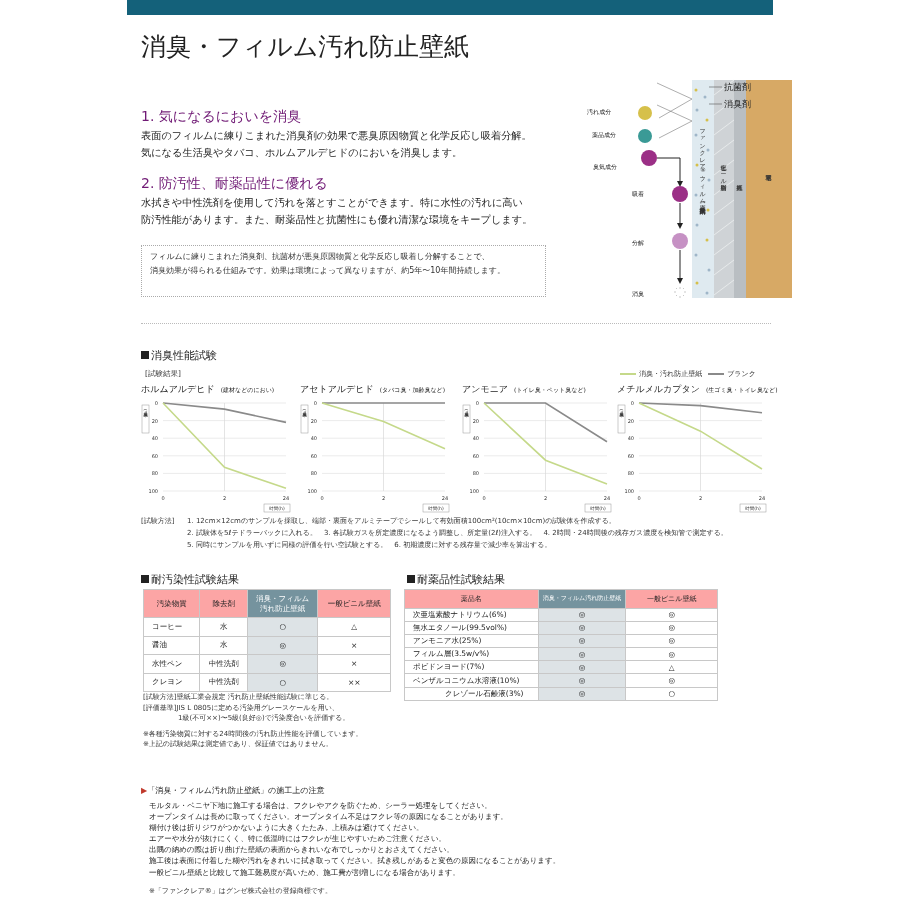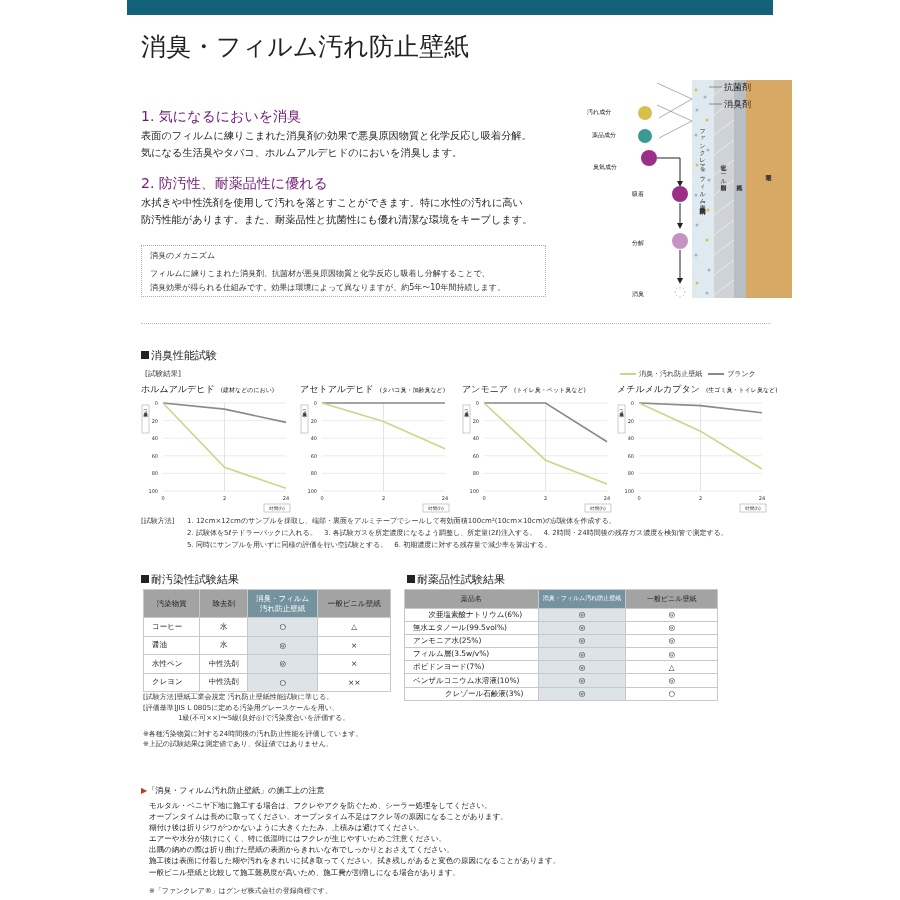--- a/index.html
+++ b/index.html
@@ -31,21 +31,21 @@
   .chart-title { font-size: 9px; color: #222; white-space: nowrap; }
   .chart-title .sub { font-size: 6px; margin-left: 6px; }
   .chart svg { position: absolute; left: 0; top: 14px; }
 
   .method { position: absolute; left: 14px; top: 515px; font-size: 7px; line-height: 12px; color: #333; white-space: nowrap; }
   .method .lbl { display: inline-block; width: 46px; }
   .method .ind { padding-left: 46px; }
 
   table.tbl { border-collapse: collapse; position: absolute; font-size: 7.5px; color: #222; }
   table.tbl th, table.tbl td { border: 1px solid #c8c8c8; text-align: center; height: 18.5px; font-weight: normal; }
-  table.tbl th { background: #a3a3a3; }
+  table.tbl th { background: #fca5a5; }
   table.tbl th.hl { background: #75939e; color: #fff; }
   table.tbl td.hl { background: #dde3e6; }
   table.tbl td.left { text-align: left; padding-left: 8px; }
 
   .notes { position: absolute; font-size: 7px; line-height: 10.5px; color: #333; white-space: nowrap; }
   .caution-h { position: absolute; left: 14px; top: 785px; font-size: 8px; color: #222; }
   .caution-h .tri { color: #c0392b; font-size: 8px; }
   .caution-list { position: absolute; left: 22px; top: 800px; font-size: 7.5px; line-height: 11.1px; color: #222; white-space: nowrap; }
   .tm { position: absolute; left: 22px; top: 886px; font-size: 7px; color: #333; }
 </style>
@@ -61,21 +61,20 @@
     <div>表面のフィルムに練りこまれた消臭剤の効果で悪臭原因物質と化学反応し吸着分解。</div>
     <div>気になる生活臭やタバコ、ホルムアルデヒドのにおいを消臭します。</div>
   </div>
   <div class="feat-h" style="top:175px">2. 防汚性、耐薬品性に優れる</div>
   <div class="feat-p" style="top:194px">
     <div>水拭きや中性洗剤を使用して汚れを落とすことができます。特に水性の汚れに高い</div>
     <div>防汚性能があります。また、耐薬品性と抗菌性にも優れ清潔な環境をキープします。</div>
   </div>
 
   <div class="mech-box">
-    <div class="mech-title">消臭のメカニズム</div>
     <div class="mech-text">
       <div>フィルムに練りこまれた消臭剤、抗菌材が悪臭原因物質と化学反応し吸着し分解することで、</div>
       <div>消臭効果が得られる仕組みです。効果は環境によって異なりますが、約5年〜10年間持続します。</div>
     </div>
   </div>
 
   <div class="diagram">
     <svg width="206" height="230" viewBox="0 0 206 230" font-family="DejaVu Sans, sans-serif">
 
       <rect x="105" y="5" width="22" height="218" fill="#dfeaf0"></rect>
@@ -336,21 +335,21 @@
   <table class="tbl" id="chem-table" style="left:277px; top:589px; width:314px;">
     <thead>
         <tr>
       <th style="width:134px; height:14px; font-size:7px">薬品名</th>
       <th class="hl" style="width:88px; font-size:6px">消臭・フィルム汚れ防止壁紙</th>
       <th style="width:92px; font-size:7px">一般ビニル壁紙</th>
     </tr>
       </thead>
     <tbody id="chem-body">
         <tr>
-          <td class="left" style="height: 13.2px; text-align: center;">次亜塩素酸ナトリウム(6%)</td>
+          <td class="left" style="height: 13.2px;">次亜塩素酸ナトリウム(6%)</td>
           <td class="hl" style="height: 13.2px;">◎</td>
           <td style="height: 13.2px;">◎</td>
         </tr>
         <tr>
           <td class="left" style="height: 13.2px;">無水エタノール(99.5vol%)</td>
           <td class="hl" style="height: 13.2px;">◎</td>
           <td style="height: 13.2px;">◎</td>
         </tr>
         <tr>
           <td class="left" style="height: 13.2px;">アンモニア水(25%)</td>

